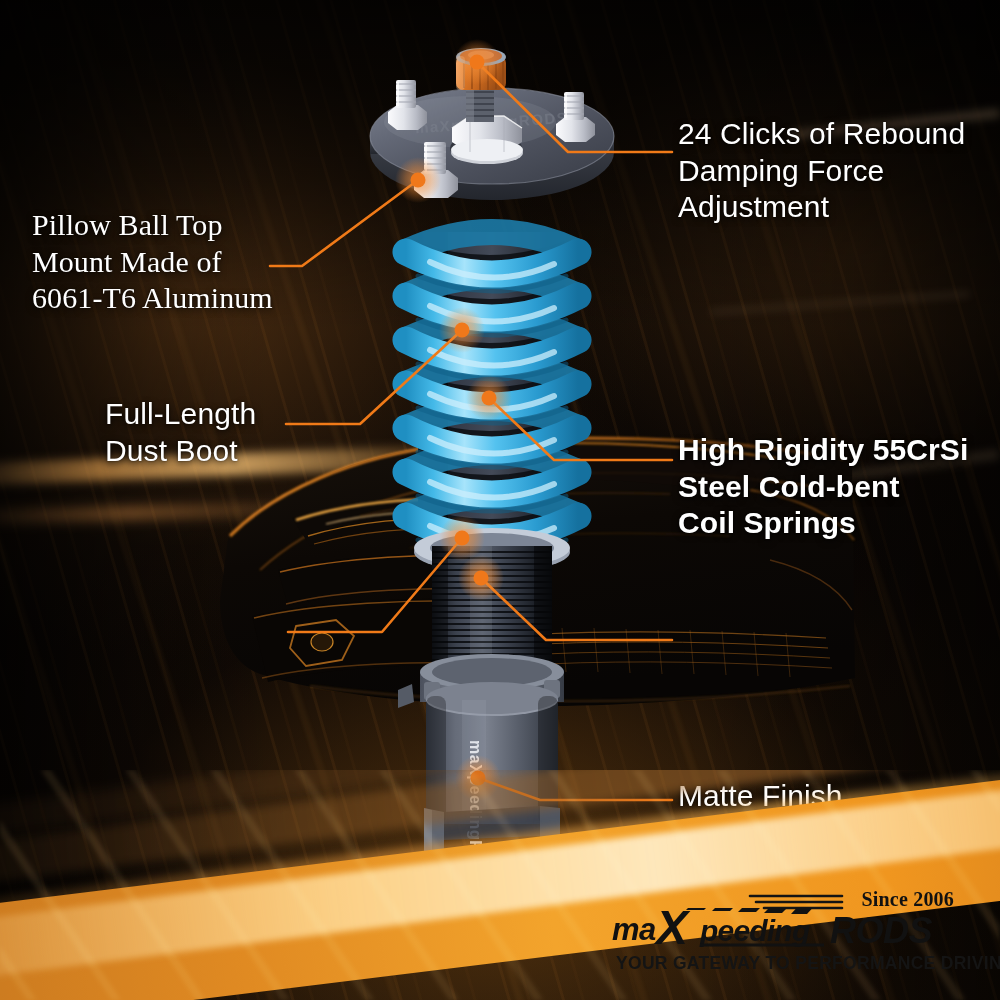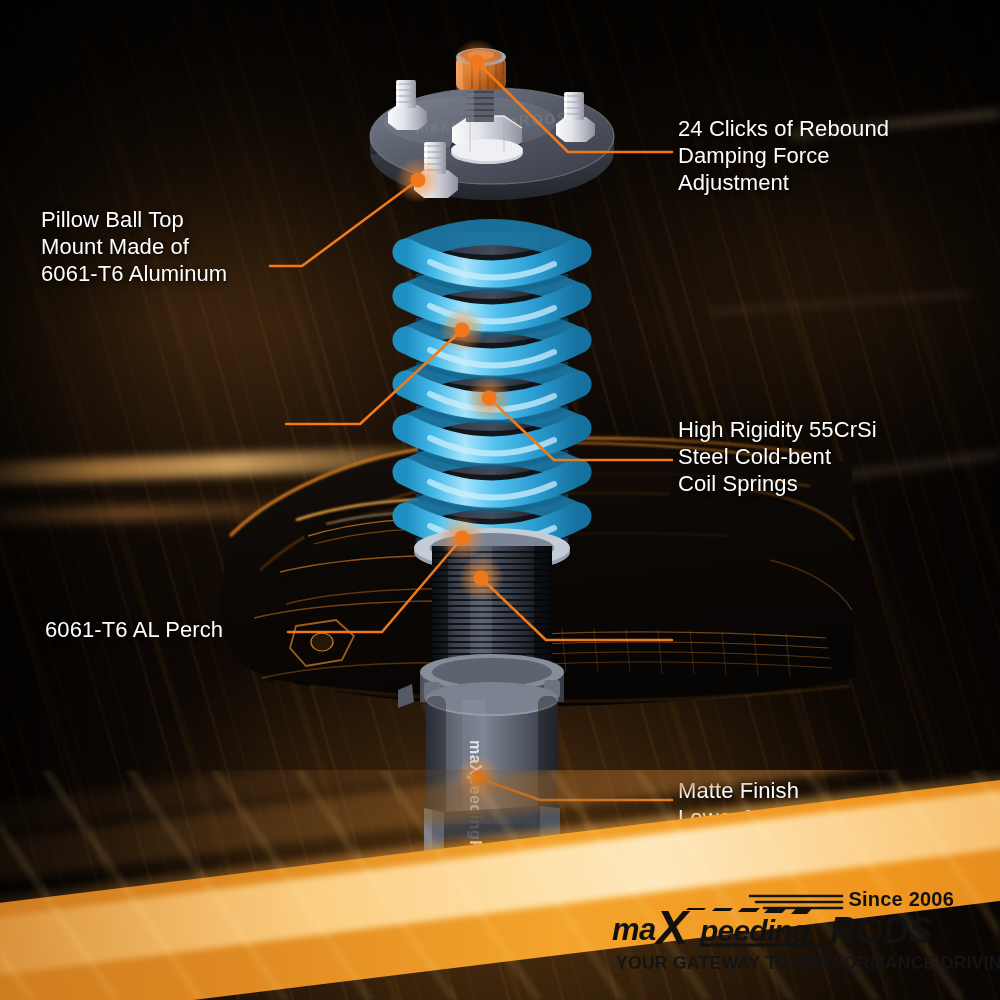--- a/index.html
+++ b/index.html
@@ -78,30 +78,30 @@
   
   .car{position:absolute;left:110px;top:420px;width:760px;height:340px;pointer-events:none;}
 
   
   .coil{position:absolute;left:0;top:0;width:1000px;height:1000px;pointer-events:none;}
 
   
   .callouts{position:absolute;left:0;top:0;width:1000px;height:1000px;pointer-events:none;}
 
   
-  .label{position:absolute;color:#fff;font-size:22px;line-height:1.22;font-weight:400;
+  .label{position:absolute;color:#fff;font-size:30px;line-height:1.22;font-weight:400;
     letter-spacing:.1px;text-shadow:0 2px 7px rgba(0,0,0,.85),0 0 2px rgba(0,0,0,.6);
     white-space:pre-line;}
   .label.r{text-align:left;}
   .label.l{text-align:left;}
 
   
   .logo{position:absolute;right:26px;bottom:28px;width:362px;height:82px;}
   .logo-since{position:absolute;right:20px;top:-2px;font-size:20px;font-weight:700;color:#111;
-    font-family:Liberation Sans, sans-serif;letter-spacing:.2px;}
+    font-family:Liberation Serif, serif;letter-spacing:.2px;}
   .logo-main{position:absolute;left:0;top:18px;width:362px;height:40px;}
   .logo-tag{position:absolute;left:4px;bottom:-2px;font-size:17.5px;color:#141414;letter-spacing:.3px;
     font-family:"Liberation Sans",sans-serif;white-space:nowrap;}
   .logo-tag b{font-weight:700;}
   .logo-tag .light{font-weight:700;}
 </style>
 </head>
 <body>
 
 <div id="stage">
@@ -535,30 +535,31 @@
           <circle cx="478" cy="778" r="23" fill="url(#haloG)"></circle>
           <circle cx="478" cy="778" r="7.5" fill="#f0781a"></circle>
         </g>
     </g>
   </svg>
 
   <div class="label r" style="left:678px;top:116px;">24 Clicks of Rebound
 Damping Force
 Adjustment</div>
 
-  <div class="label l" style="left:41px;top:207px;">Pillow Ball Top
+  <div class="label l" style="left:32px;top:207px;font-family:Liberation Serif, serif;">Pillow Ball Top
 Mount Made of
 6061-T6 Aluminum</div>
 
-
-  <div class="label r" style="left:678px;top:417px;">High Rigidity 55CrSi
+  <div class="label l" style="left:105px;top:396px;">Full-Length
+Dust Boot</div>
+
+  <div class="label r" style="left:678px;top:432px;font-weight:bold;">High Rigidity 55CrSi
 Steel Cold-bent
 Coil Springs</div>
 
-  <div class="label l" style="left:45px;top:617px;">6061-T6 AL Perch</div>
 
 
   <div class="label r" style="left:678px;top:778px;">Matte Finish
 Lower Mount</div>
 
   <div class="bot-wrap">
     <div class="bot-band b5"></div>
     <div class="bot-band b4"></div>
     <div class="bot-band b3"></div>
     <div class="bot-band b1"></div>

